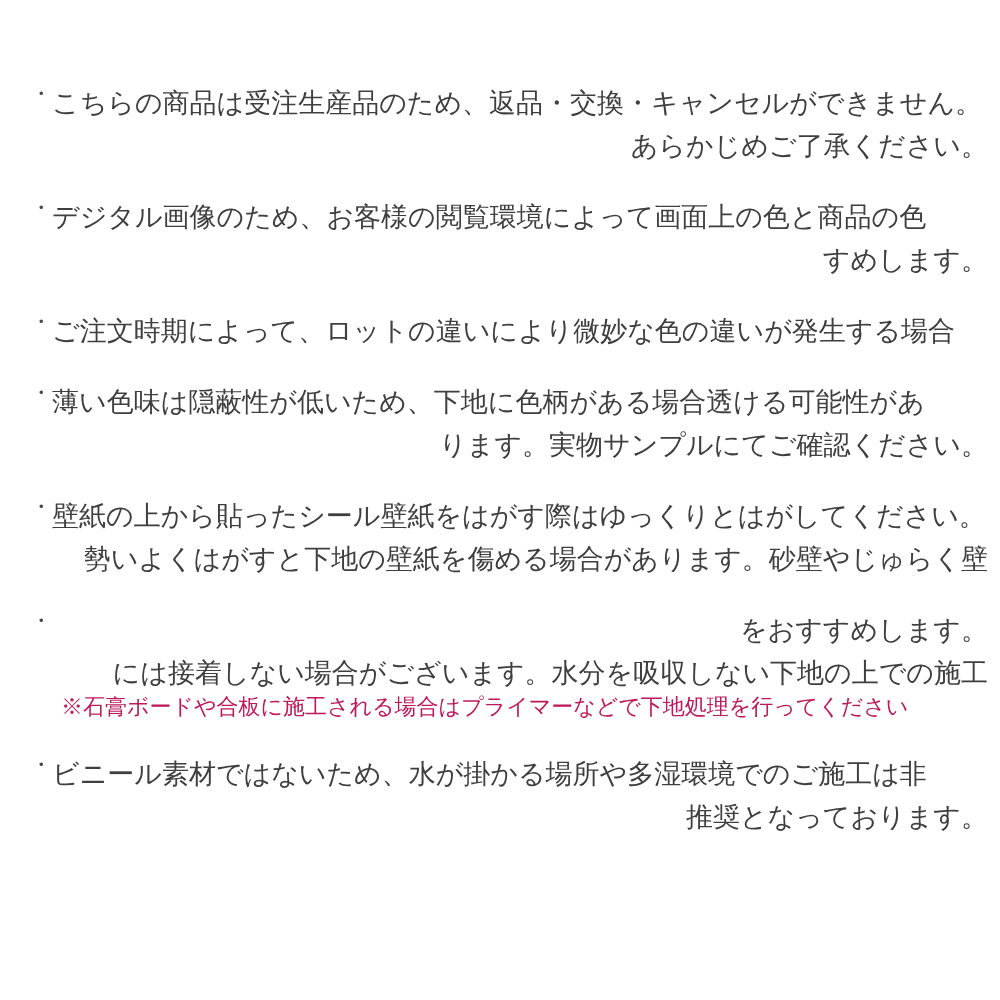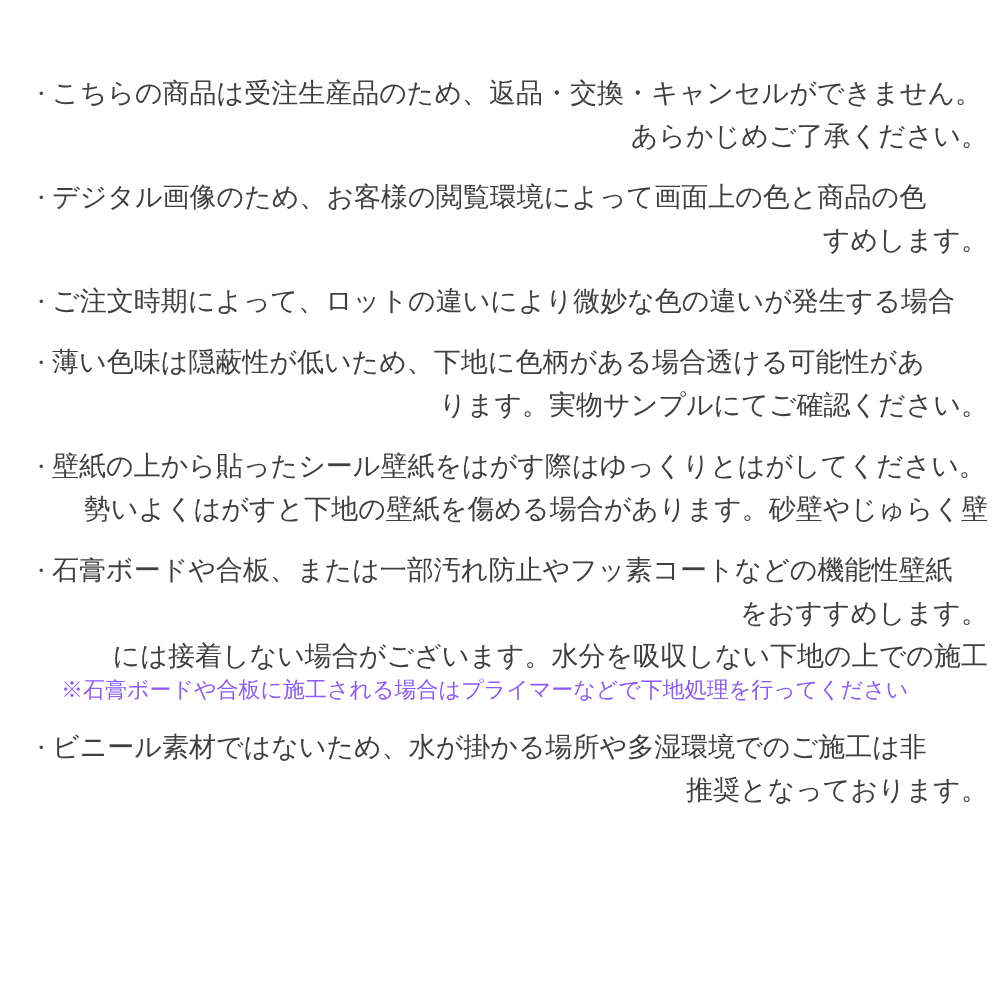--- a/index.html
+++ b/index.html
@@ -28,33 +28,34 @@
   }
   .marker {
     flex: 0 0 18px;
     font-size: 22px;
     line-height: 43px;
     color: #4a4a4a;
   }
   .notice-lines {
     flex: 1 1 auto;
     min-width: 0;
+    margin-top: 10px;
   }
   .notice-line {
     white-space: nowrap;
   }
   .notice-line.cont {
     padding-left: 3px;
     text-align: right;
   }
   .subnote {
     font-size: 22px;
     line-height: 36px;
     margin: -6px 0 0 9px;
-    color: #8b5cf6;
+    color: #be185d;
     white-space: nowrap;
   }
 </style>
 </head>
 <body>
 
 <div class="doc">
 
   <div class="notice-item">
     <span class="marker">・</span>
@@ -91,21 +92,20 @@
     <span class="marker">・</span>
     <div class="notice-lines">
       <div class="notice-line">壁紙の上から貼ったシール壁紙をはがす際はゆっくりとはがしてください。</div>
       <div class="notice-line cont">勢いよくはがすと下地の壁紙を傷める場合があります。砂壁やじゅらく壁</div>
     </div>
   </div>
 
   <div class="notice-item">
     <span class="marker">・</span>
     <div class="notice-lines">
-      <div class="notice-line">石膏ボードや合板、または一部汚れ防止やフッ素コートなどの機能性壁紙</div>
       <div class="notice-line cont">をおすすめします。</div>
       <div class="notice-line cont">には接着しない場合がございます。水分を吸収しない下地の上での施工</div>
       <div class="subnote">※石膏ボードや合板に施工される場合はプライマーなどで下地処理を行ってください</div>
     </div>
   </div>
 
   <div class="notice-item">
     <span class="marker">・</span>
     <div class="notice-lines">
       <div class="notice-line">ビニール素材ではないため、水が掛かる場所や多湿環境でのご施工は非</div>

